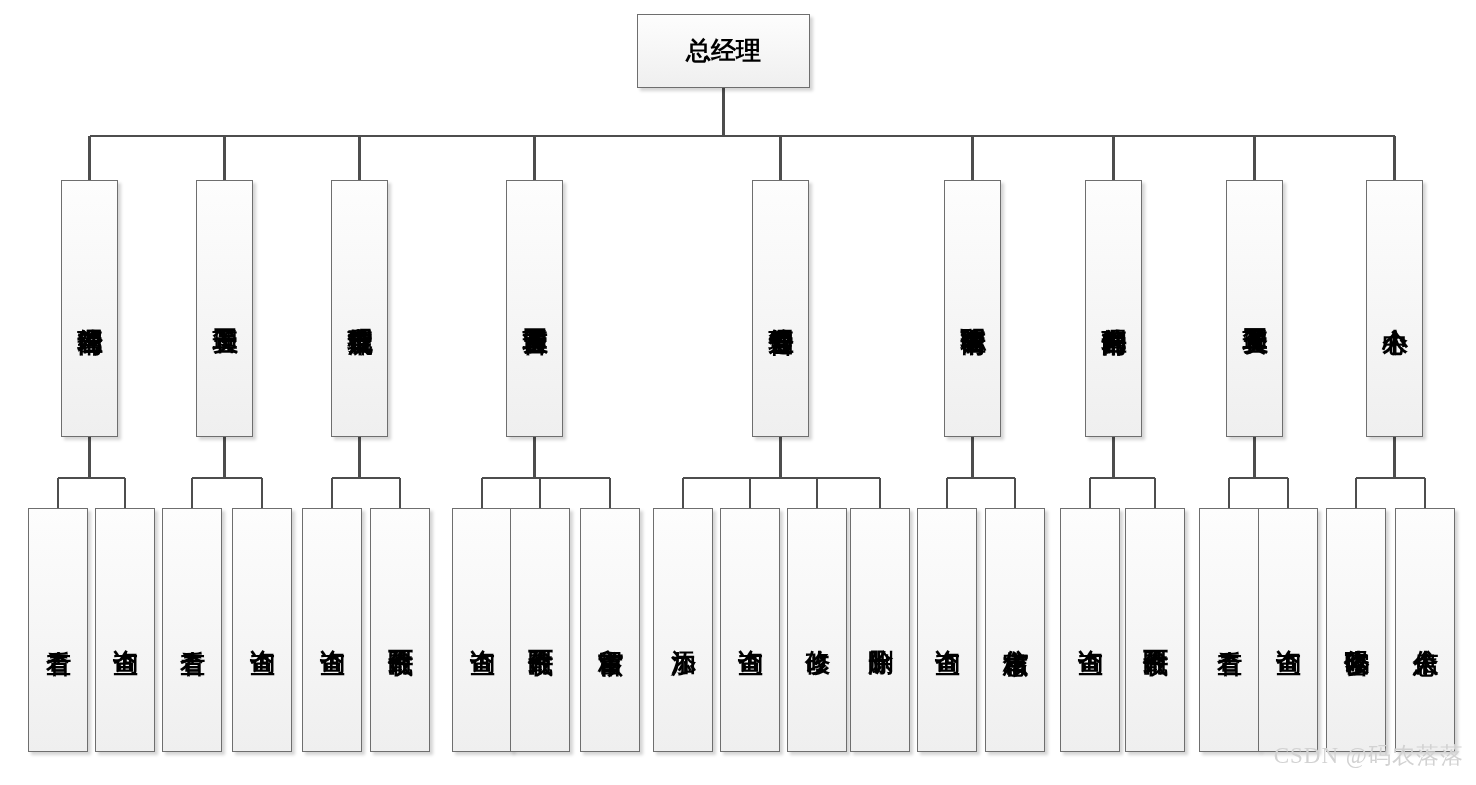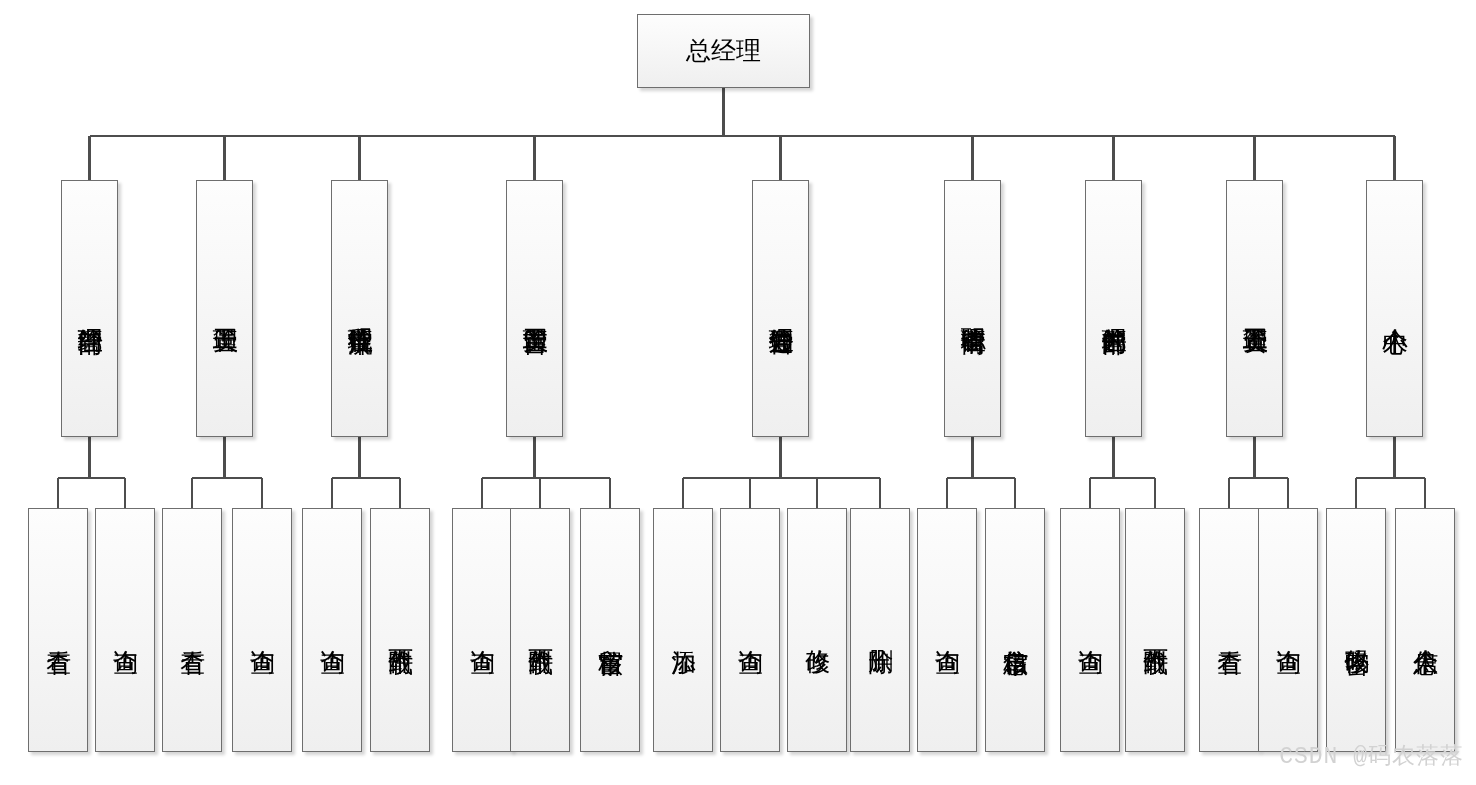--- a/index.html
+++ b/index.html
@@ -19,21 +19,21 @@
     position: absolute;
     box-sizing: border-box;
     border: 1.4px solid #6e6e6e;
     background: linear-gradient(180deg, #fdfdfd 0%, #f7f7f7 45%, #efefef 100%);
     box-shadow: 3px 3px 3px rgba(0,0,0,0.17);
     display: flex;
     align-items: center;
     justify-content: center;
   }
   .node-label {
-    font-weight: 400;
+    font-weight: 700;
     color: #000000;
     line-height: 1.06;
     text-align: center;
     letter-spacing: 0px;
   }
   
   .vert .node-label {
     writing-mode: vertical-rl;
     text-orientation: upright;
     white-space: nowrap;
@@ -52,21 +52,21 @@
     background: #4d4d4d;
   }
   .conn-v { width: 2.4px; }
   .conn-h { height: 2.4px; }
   .watermark {
     position: absolute;
     right: 12px;
     bottom: 14px;
     font-size: 23px;
     color: #d2d2d2;
-    font-family: Liberation Mono, monospace;
+    font-family: Liberation Serif, serif;
     white-space: nowrap;
     pointer-events: none;
     letter-spacing: 1px;
   }
 </style>
 </head>
 <body>
 
 <div id="canvas">
 

